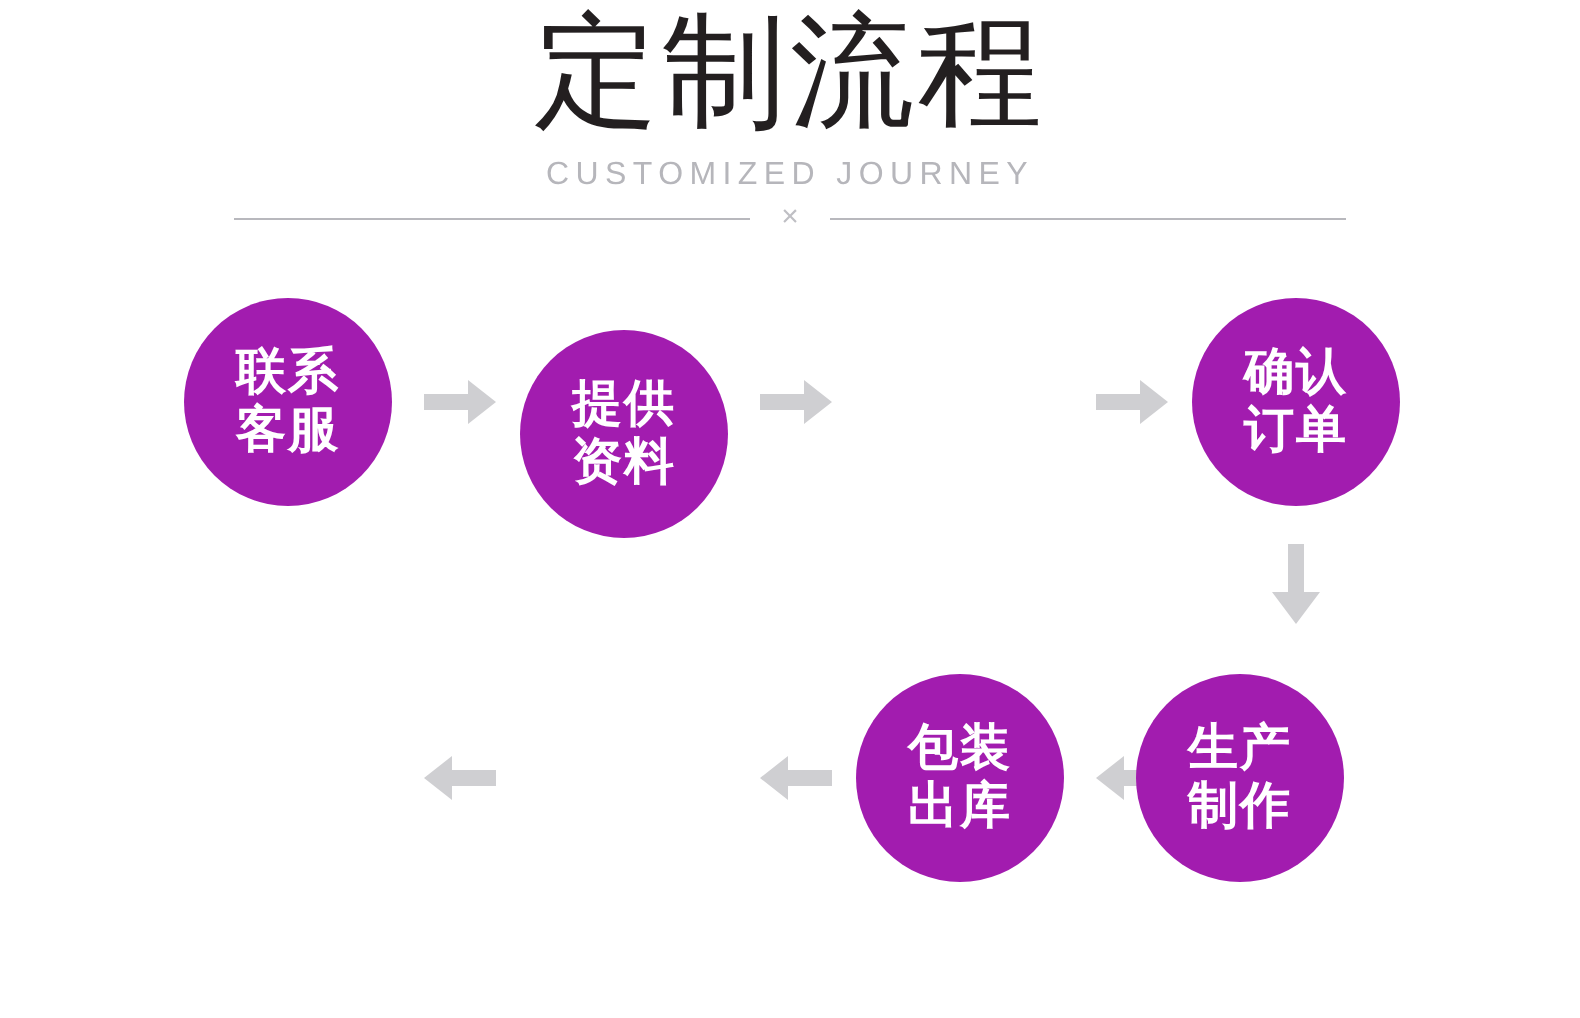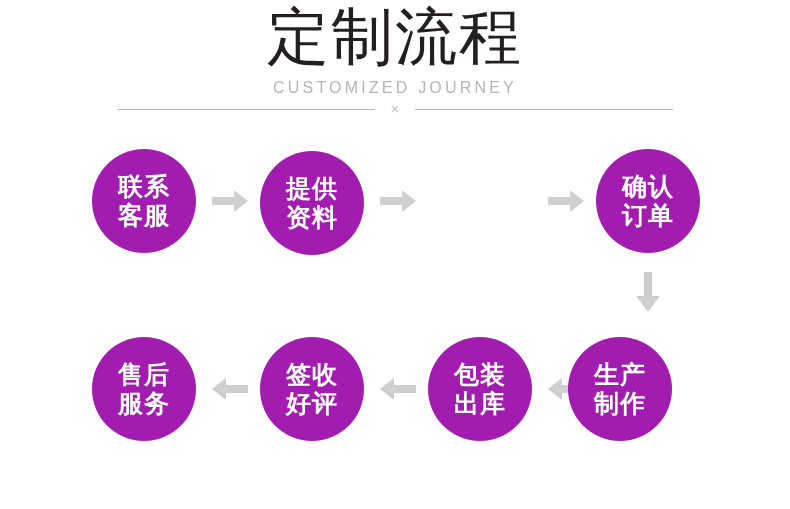--- a/index.html
+++ b/index.html
@@ -115,21 +115,21 @@
     font-size: 25px;
     line-height: 29px;
     font-weight: bold;
     letter-spacing: 1px;
     text-align: center;
     white-space: nowrap;
   }
 
   
   .node.r1c1 { left: 92px;  top: 149px; }
-  .node.r1c2 { left: 260px; top: 151px; }
+  .node.r1c2 { left: 260px; top: 165px; }
   .node.r1c3 { left: 428px; top: 149px; }
   .node.r1c4 { left: 596px; top: 149px; }
   
   .node.r2c1 { left: 92px;  top: 337px; }
   .node.r2c2 { left: 260px; top: 337px; }
   .node.r2c3 { left: 428px; top: 337px; }
   .node.r2c4 { left: 568px; top: 337px; }
 
   
   .arrow {
@@ -208,35 +208,27 @@
       <span class="line">确认</span>
       <span class="line">订单</span>
     </div>
 
     <div class="arrow v">
       <svg viewBox="0 0 32 42" xmlns="http://www.w3.org/2000/svg" aria-hidden="true">
         <path d="M12 0 H20 V24 H28 L16 40 L4 24 H12 Z" fill="#cfcfd2"></path>
       </svg>
     </div>
 
-    <div class="node r2c1">
-      <span class="line">售后</span>
-      <span class="line">服务</span>
-    </div>
 
     <div class="arrow h2 b3">
       <svg viewBox="0 0 36 26" xmlns="http://www.w3.org/2000/svg" aria-hidden="true">
         <path d="M36 9 H14 V2 L0 13 L14 24 V17 H36 Z" fill="#cfcfd2"></path>
       </svg>
     </div>
 
-    <div class="node r2c2">
-      <span class="line">签收</span>
-      <span class="line">好评</span>
-    </div>
 
     <div class="arrow h2 b2">
       <svg viewBox="0 0 36 26" xmlns="http://www.w3.org/2000/svg" aria-hidden="true">
         <path d="M36 9 H14 V2 L0 13 L14 24 V17 H36 Z" fill="#cfcfd2"></path>
       </svg>
     </div>
 
     <div class="node r2c3">
       <span class="line">包装</span>
       <span class="line">出库</span>

